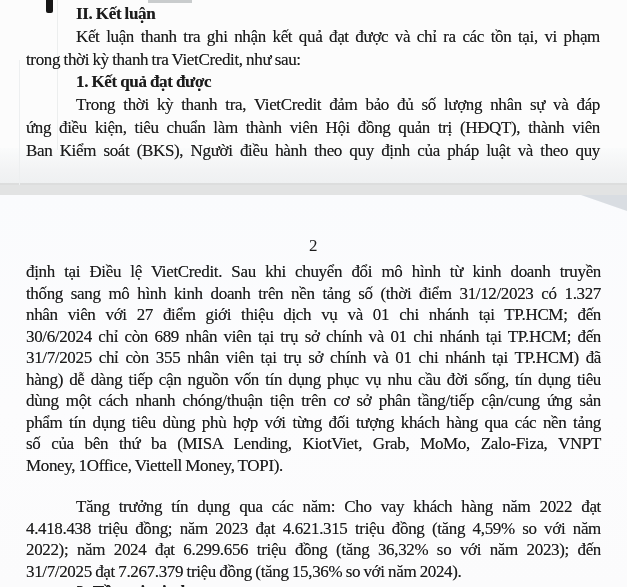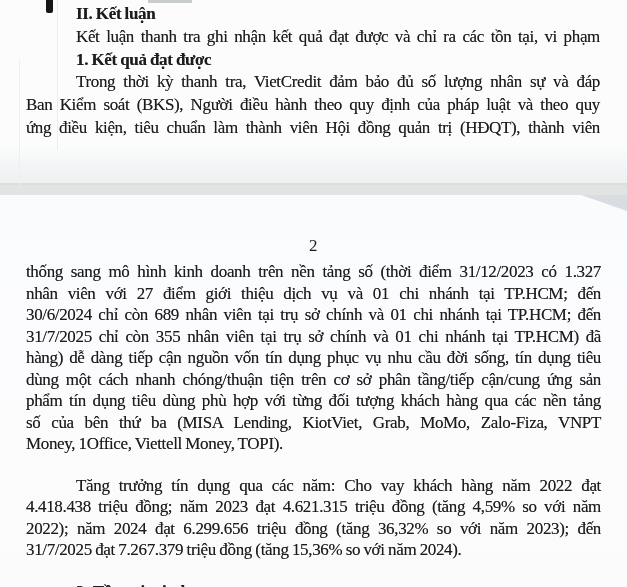--- a/index.html
+++ b/index.html
@@ -74,33 +74,35 @@
   <div class="page1">
     <div class="page1-bottom-shade"></div>
     <div class="page1-edge-line"></div>
     <div class="crease-a"></div>
     <div class="crease-b"></div>
     <div class="tick-mark"></div>
     <div class="top-sliver"></div>
     <div class="textblock p1text">
         <div class="line ind b"><span>II. Kết luận</span></div>
         <div class="line just ind"><span>Kết luận thanh tra ghi nhận kết quả đạt được và chỉ ra các tồn tại, vi phạm</span></div>
+        <div class="line"><span>trong thời kỳ thanh tra VietCredit, như sau:</span></div>
         <div class="line ind b"><span>1. Kết quả đạt được</span></div>
         <div class="line just ind"><span>Trong thời kỳ thanh tra, VietCredit đảm bảo đủ số lượng nhân sự và đáp</span></div>
+        <div class="line just"><span>ứng điều kiện, tiêu chuẩn làm thành viên Hội đồng quản trị (HĐQT), thành viên</span></div>
         <div class="line just"><span>Ban Kiểm soát (BKS), Người điều hành theo quy định của pháp luật và theo quy</span></div>
-        <div class="line just"><span>ứng điều kiện, tiêu chuẩn làm thành viên Hội đồng quản trị (HĐQT), thành viên</span></div>
       </div>
   </div>
 
   <div class="page-gap"></div>
 
   <div class="page2">
     <div class="page2-corner-smudge"></div>
     <div class="page-number">2</div>
     <div class="textblock p2text">
+        <div class="line just"><span>định tại Điều lệ VietCredit. Sau khi chuyển đổi mô hình từ kinh doanh truyền</span></div>
         <div class="line just"><span>thống sang mô hình kinh doanh trên nền tảng số </span><span class="it">(thời điểm 31/12/2023 có 1.327</span></div>
         <div class="line just"><span class="it">nhân viên với 27 điểm giới thiệu dịch vụ và 01 chi nhánh tại TP.HCM; đến</span></div>
         <div class="line just"><span class="it">30/6/2024 chỉ còn 689 nhân viên tại trụ sở chính và 01 chi nhánh tại TP.HCM; đến</span></div>
         <div class="line just"><span class="it">31/7/2025 chỉ còn 355 nhân viên tại trụ sở chính và 01 chi nhánh tại TP.HCM)</span><span> đã</span></div>
         <div class="line just"><span>hàng) dễ dàng tiếp cận nguồn vốn tín dụng phục vụ nhu cầu đời sống, tín dụng tiêu</span></div>
         <div class="line just"><span>dùng một cách nhanh chóng/thuận tiện trên cơ sở phân tầng/tiếp cận/cung ứng sản</span></div>
         <div class="line just"><span>phẩm tín dụng tiêu dùng phù hợp với từng đối tượng khách hàng qua các nền tảng</span></div>
         <div class="line just"><span>số của bên thứ ba </span><span class="it">(MISA Lending, KiotViet, Grab, MoMo, Zalo-Fiza, VNPT</span></div>
         <div class="line"><span class="it">Money, 1Office, Viettell Money, TOPI)</span><span>.</span></div>
         <div class="line just ind para"><span>Tăng trưởng tín dụng qua các năm: Cho vay khách hàng năm 2022 đạt</span></div>

